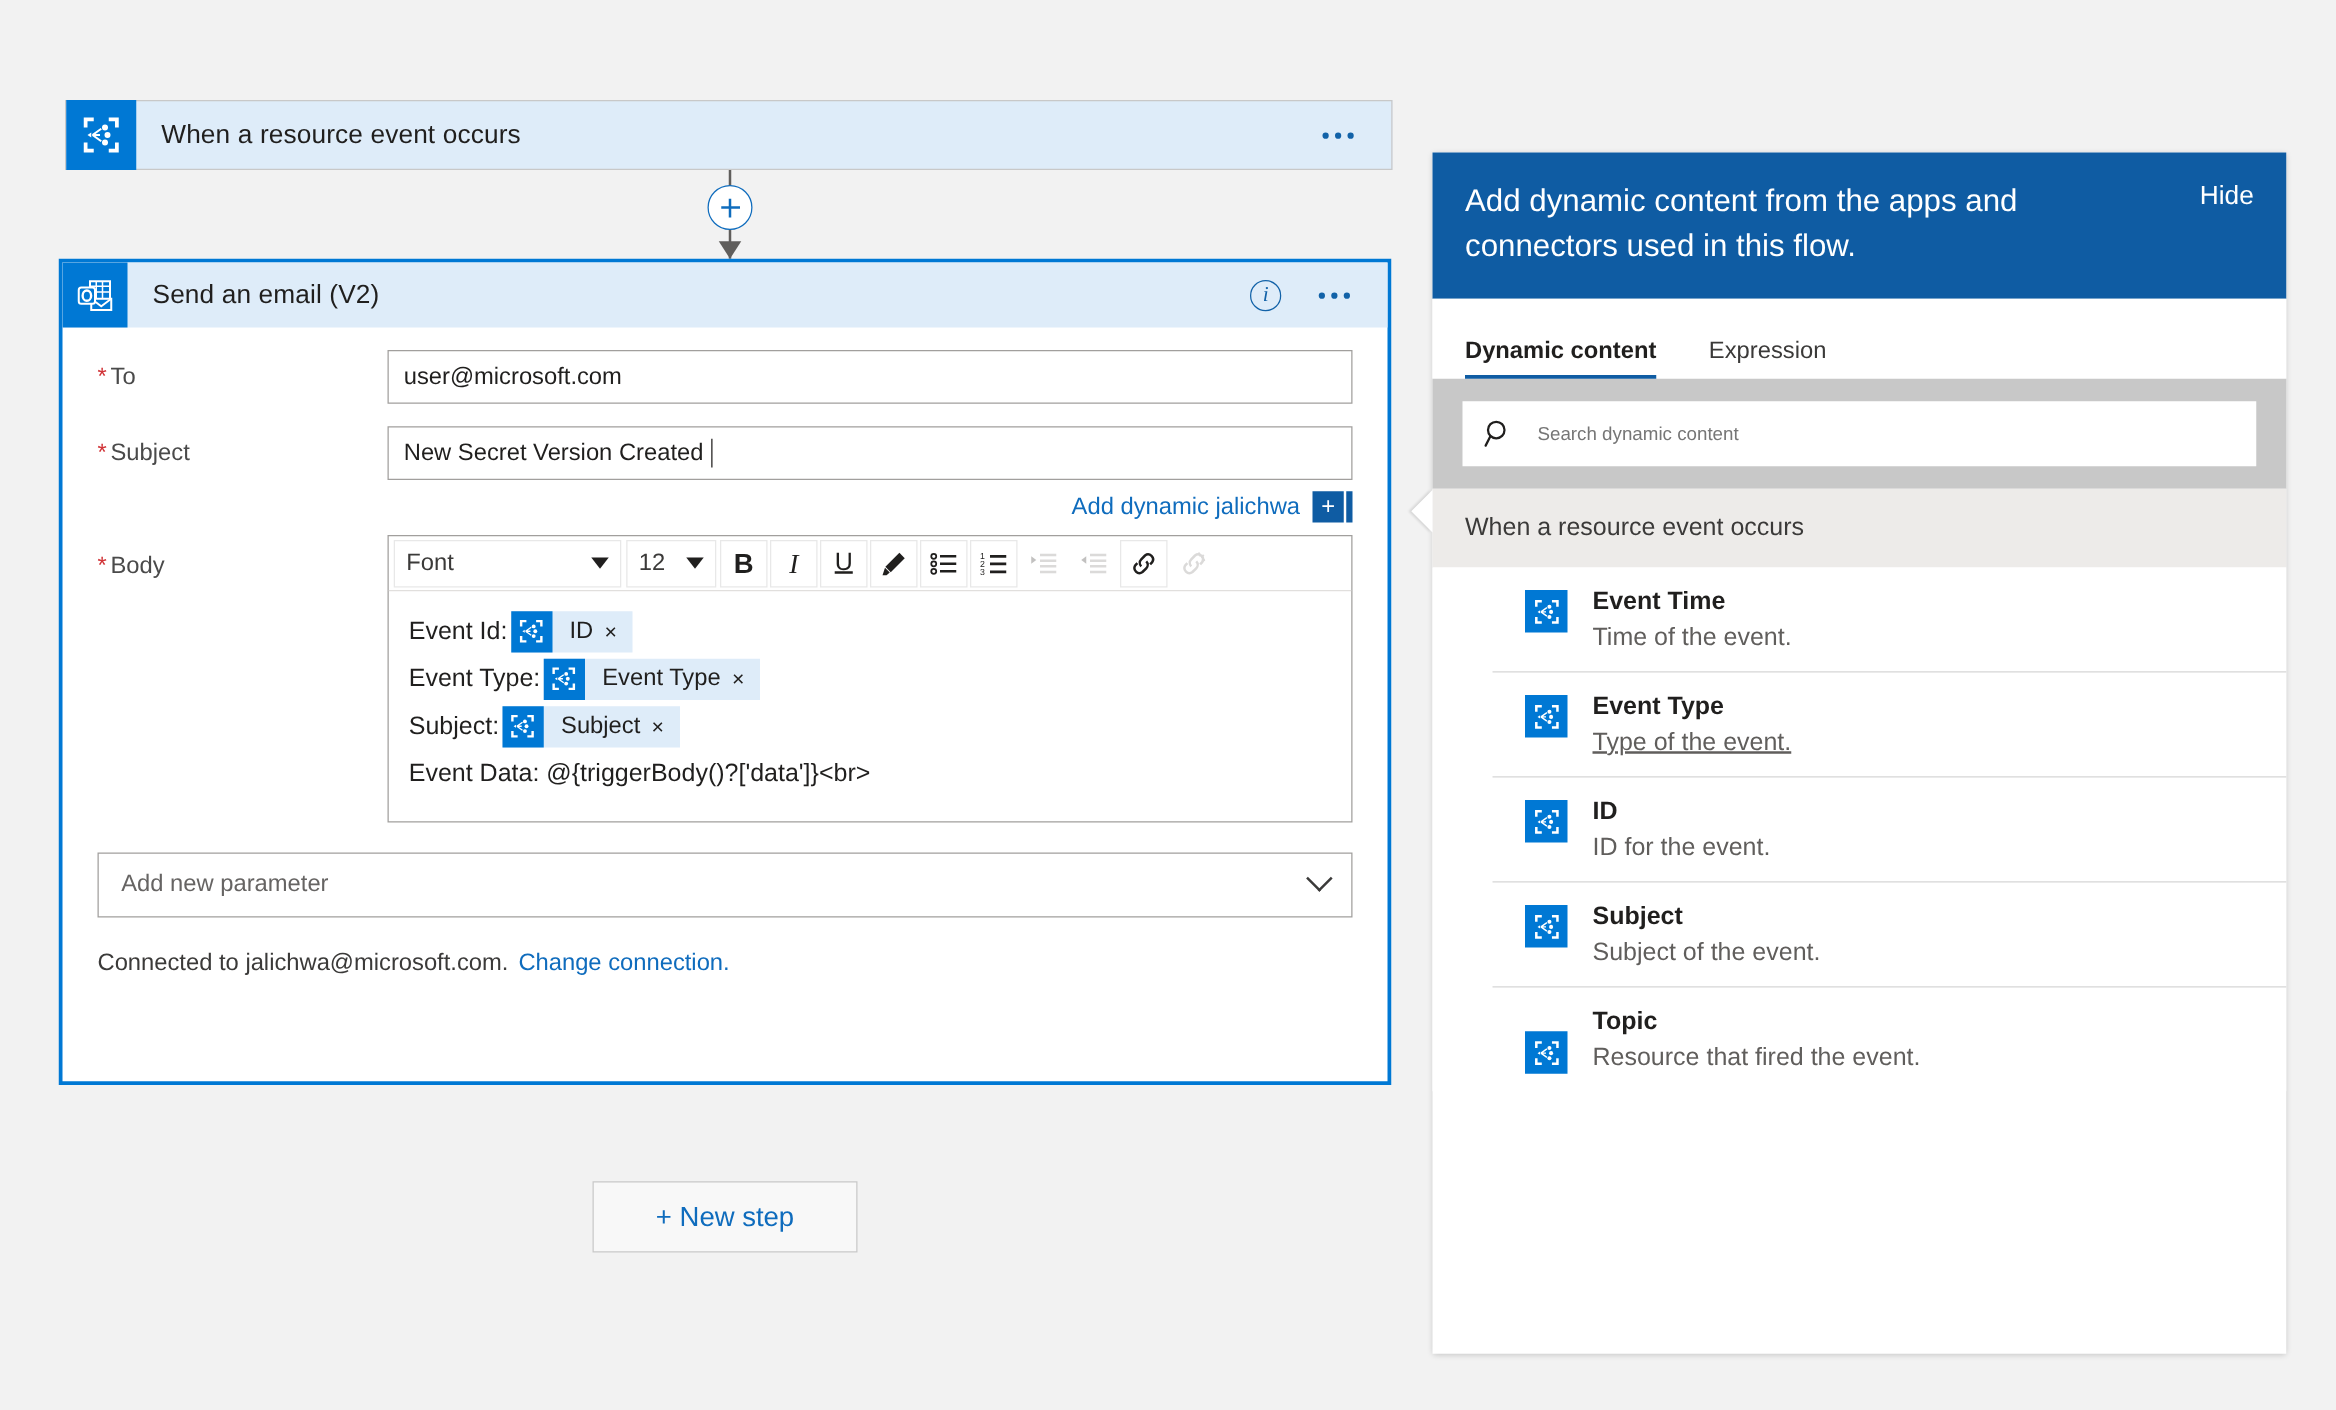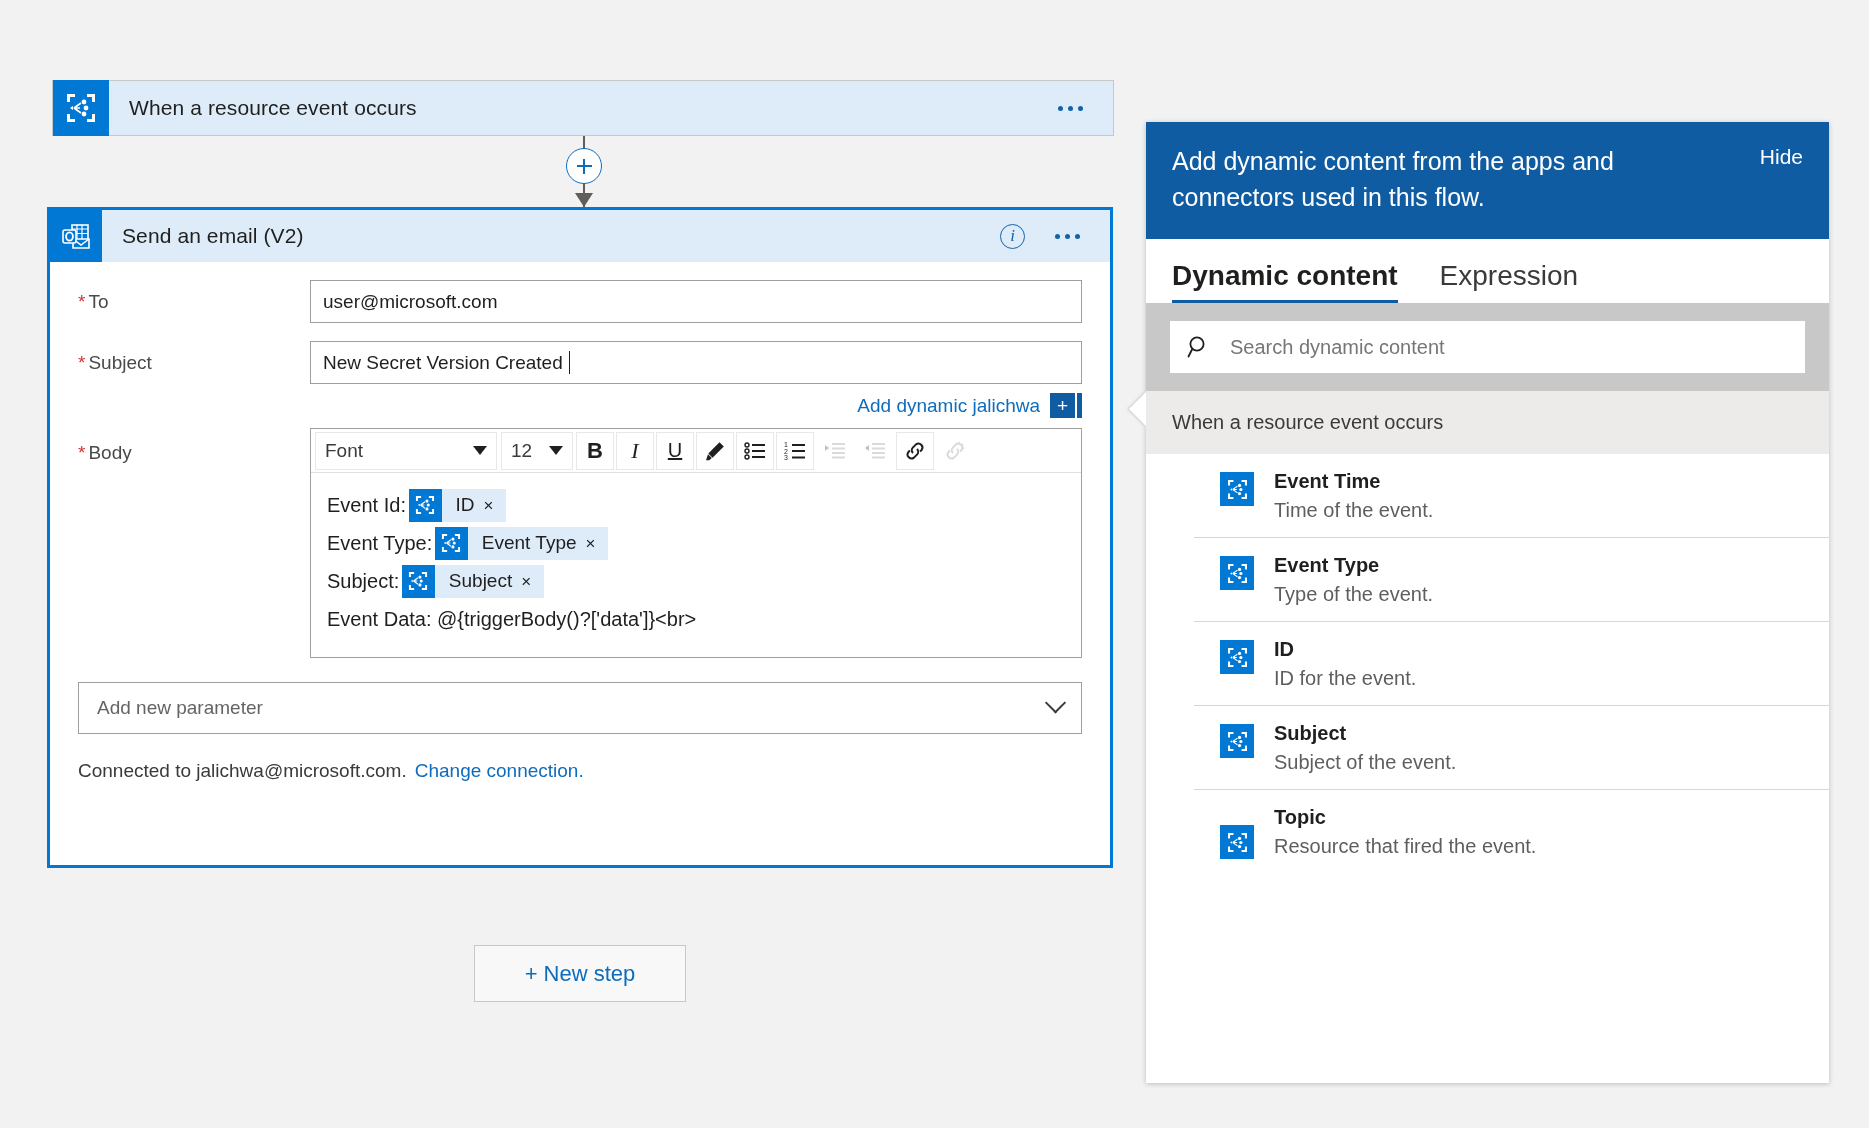--- a/index.html
+++ b/index.html
@@ -187,35 +187,35 @@
     filter: drop-shadow(-2px 0 1px rgba(0,0,0,.12));
   }
   .dc-header {
     background: #0f5ca3; color: #fff; padding: 22px 26px 24px 26px;
     display: flex; align-items: flex-start; justify-content: space-between;
   }
   .dc-header-text { font-size: 25px; line-height: 1.42; max-width: 540px; }
   .dc-hide { font-size: 21px; color: #fff; cursor: pointer; padding-top: 1px; white-space: nowrap; }
   .dc-tabs { display: flex; align-items: flex-end; height: 64px; padding-left: 26px; background: #fff; }
   .dc-tab {
-    font-size: 28px; color: #3b3a39; margin-right: 42px; padding-bottom: 11px;
+    font-size: 19px; color: #3b3a39; margin-right: 42px; padding-bottom: 11px;
     cursor: pointer; position: relative;
   }
   .dc-tab.active { color: #201f1e; font-weight: bold; }
   .dc-tab.active:after {
     content: ""; position: absolute; left: 0; right: 0; bottom: 0;
     height: 3px; background: #0f5ca3;
   }
   .dc-searchwrap { background: #c8c8c8; padding: 18px 24px; }
   .dc-search {
     background: #fff; height: 52px; display: flex; align-items: center; padding: 0 16px;
   }
   .dc-search-input {
     border: 0; outline: none; flex: 1 1 auto; margin-left: 16px;
-    font-size: 20px; color: #737373;
+    font-size: 15px; color: #737373;
     font-family: "Liberation Sans", "DejaVu Sans", sans-serif; background: transparent;
   }
   .dc-search-input::placeholder { color: #767676; }
   .dc-group {
     background: #edebe9; padding: 20px 26px; font-size: 20px; color: #3b3a39;
   }
   .dc-list { background: #fff; }
   .dc-item {
     display: flex; align-items: flex-start; padding: 15px 26px 14px 26px;
     border-bottom: 1px solid #d6d6d6; cursor: pointer; margin-left: 48px;
@@ -541,21 +541,21 @@
               <path d="M31 31 H23 V28 H28 V23 H31 Z" fill="#fff"></path>
             <path d="M10 17 L17 12 M10 17 L17 22 M10 17 H16" stroke="#fff" stroke-width="1.7" fill="none"></path>
             <circle cx="20" cy="11" r="2.4" fill="#fff"></circle>
               <circle cx="22" cy="17" r="2.4" fill="#fff"></circle>
               <circle cx="20" cy="23" r="2.4" fill="#fff"></circle>
             <path d="M9 15 L6 17 L9 19 Z" fill="#fff"></path>
           </svg>
         </span>
         <span class="dc-item-body">
           <span class="dc-item-title" style="display:block;">Event Type</span>
-          <span class="dc-item-desc" style="display:block;">Type of the event.</span>
+          <span class="dc-item-desc" style="display:block;text-decoration:underline;">Type of the event.</span>
         </span>
       </div>
 
       <div class="dc-item">
         <span class="dc-item-icon">
           <svg width="23" height="23" viewBox="0 0 34 34" aria-hidden="true">
             <path d="M3 3 H11 V6 H6 V11 H3 Z" fill="#fff"></path>
               <path d="M31 3 H23 V6 H28 V11 H31 Z" fill="#fff"></path>
             <path d="M3 31 H11 V28 H6 V23 H3 Z" fill="#fff"></path>
               <path d="M31 31 H23 V28 H28 V23 H31 Z" fill="#fff"></path>

